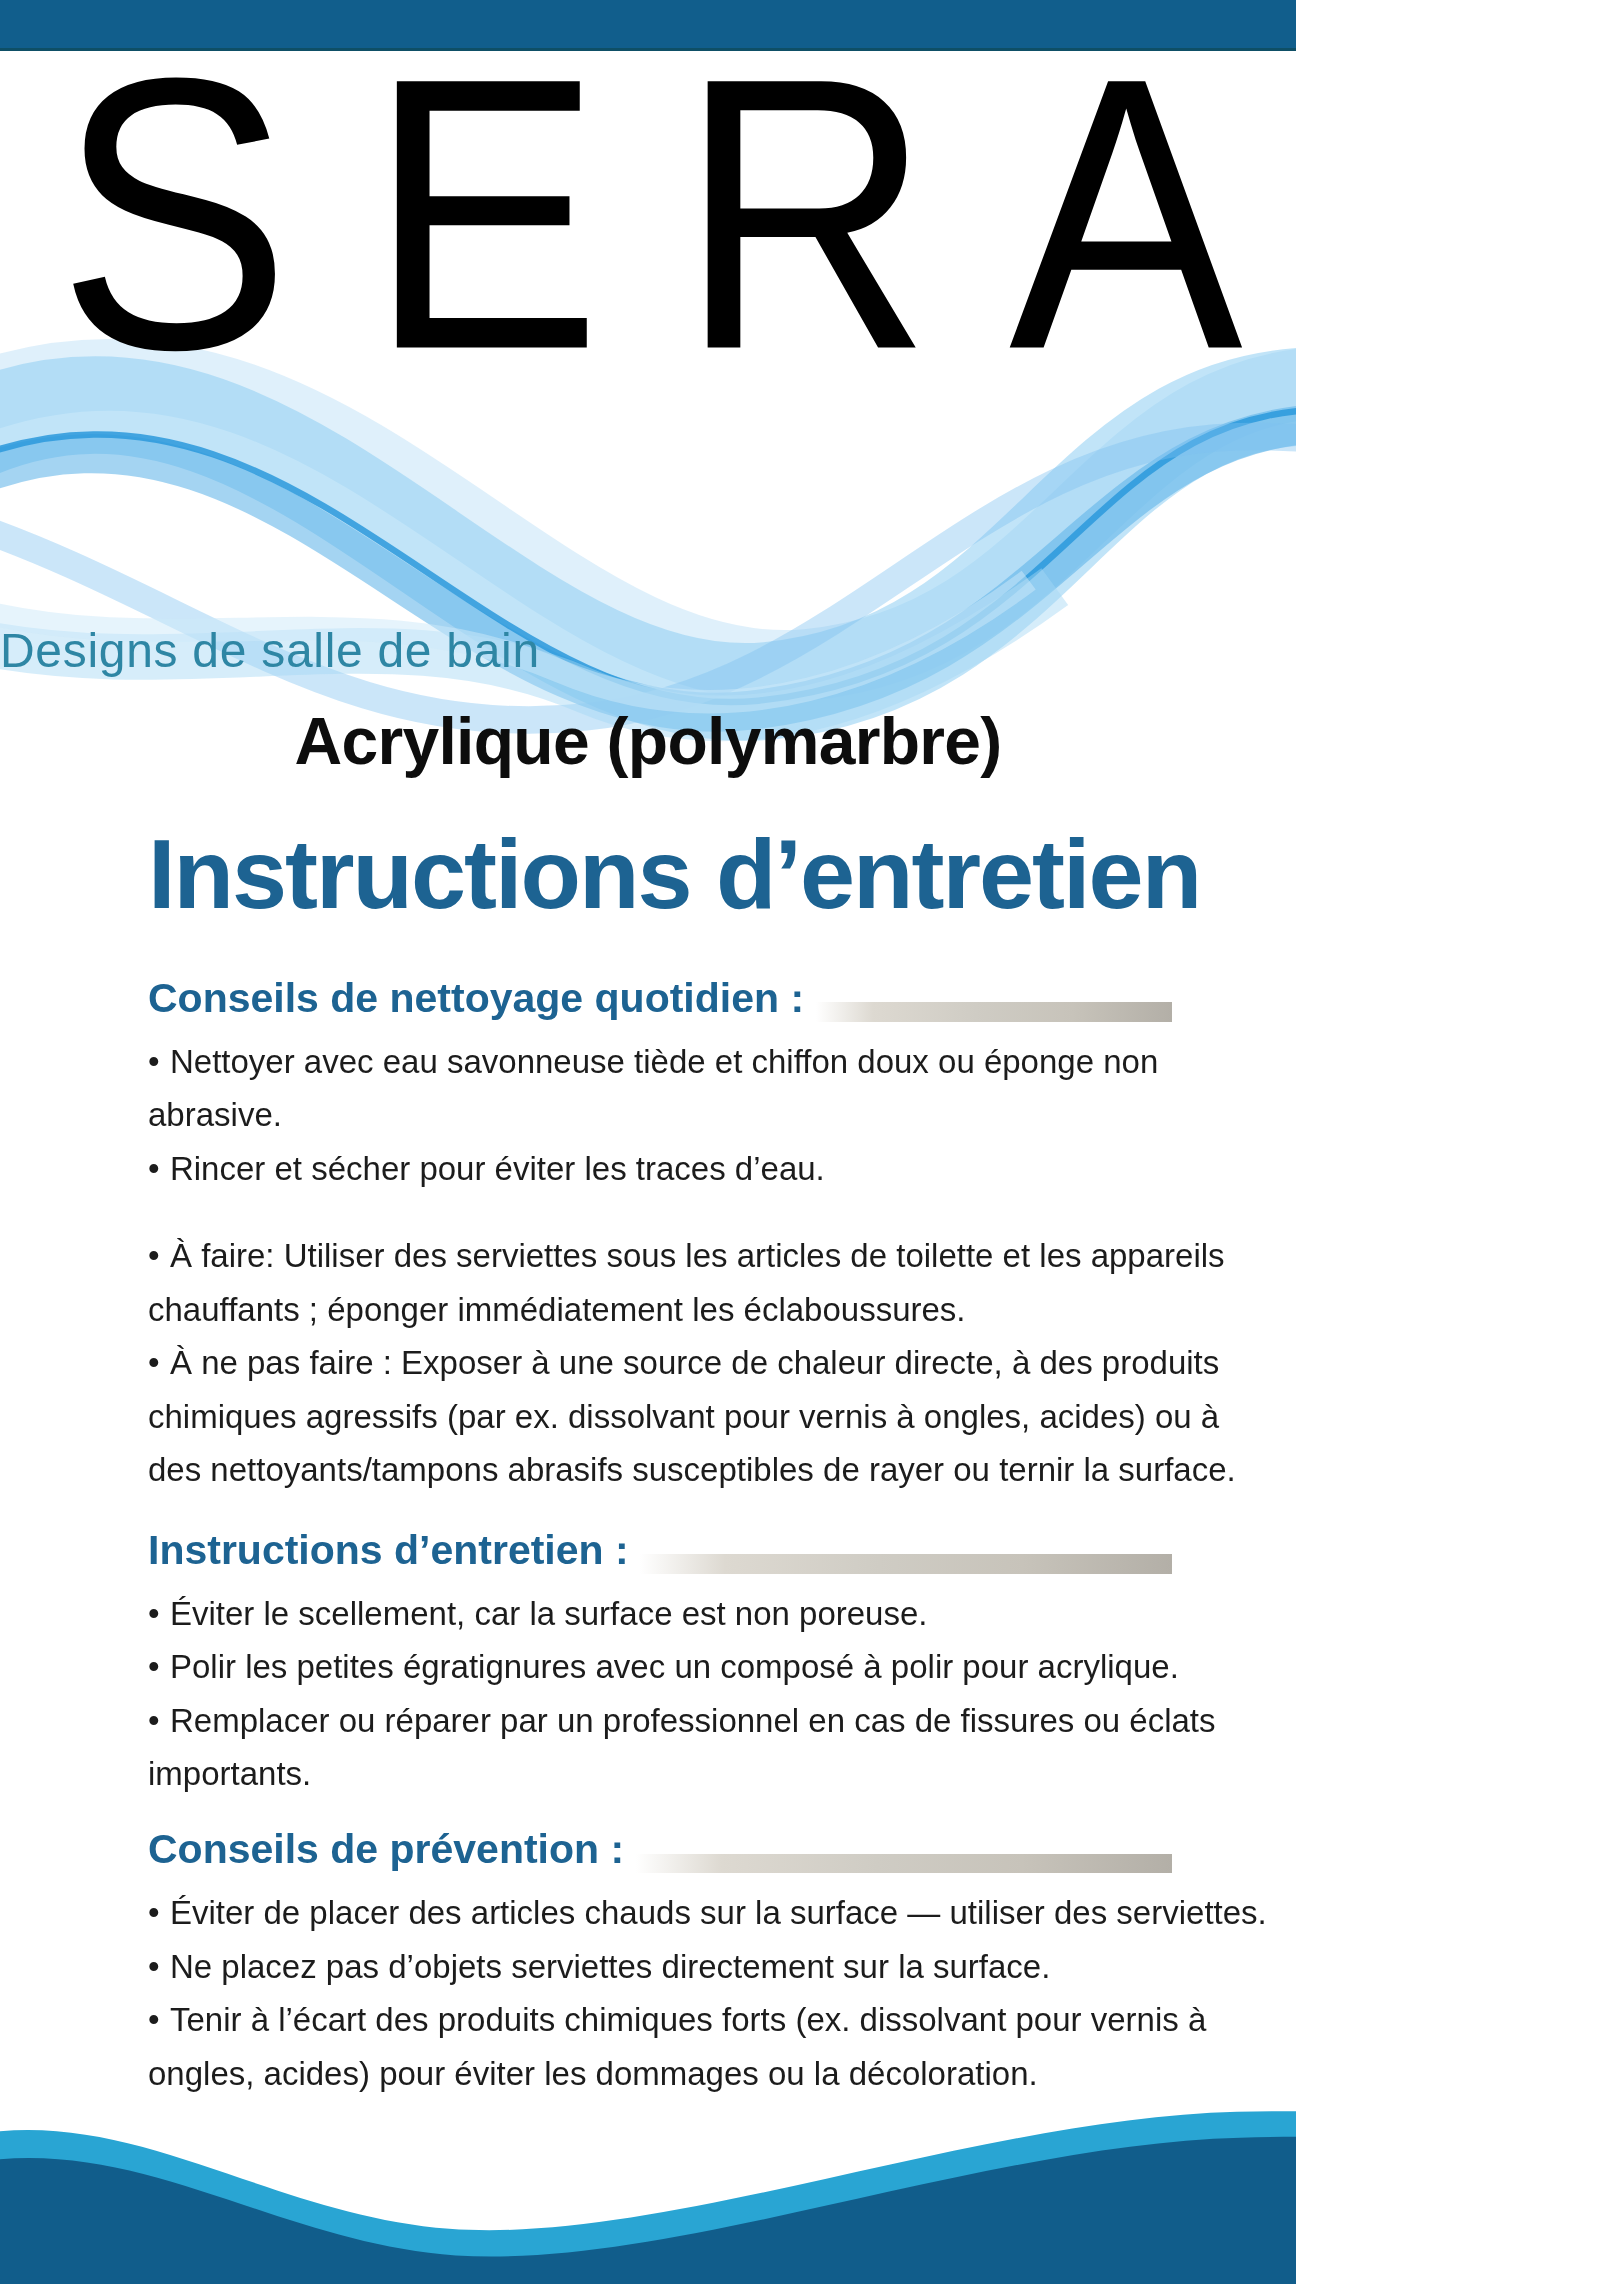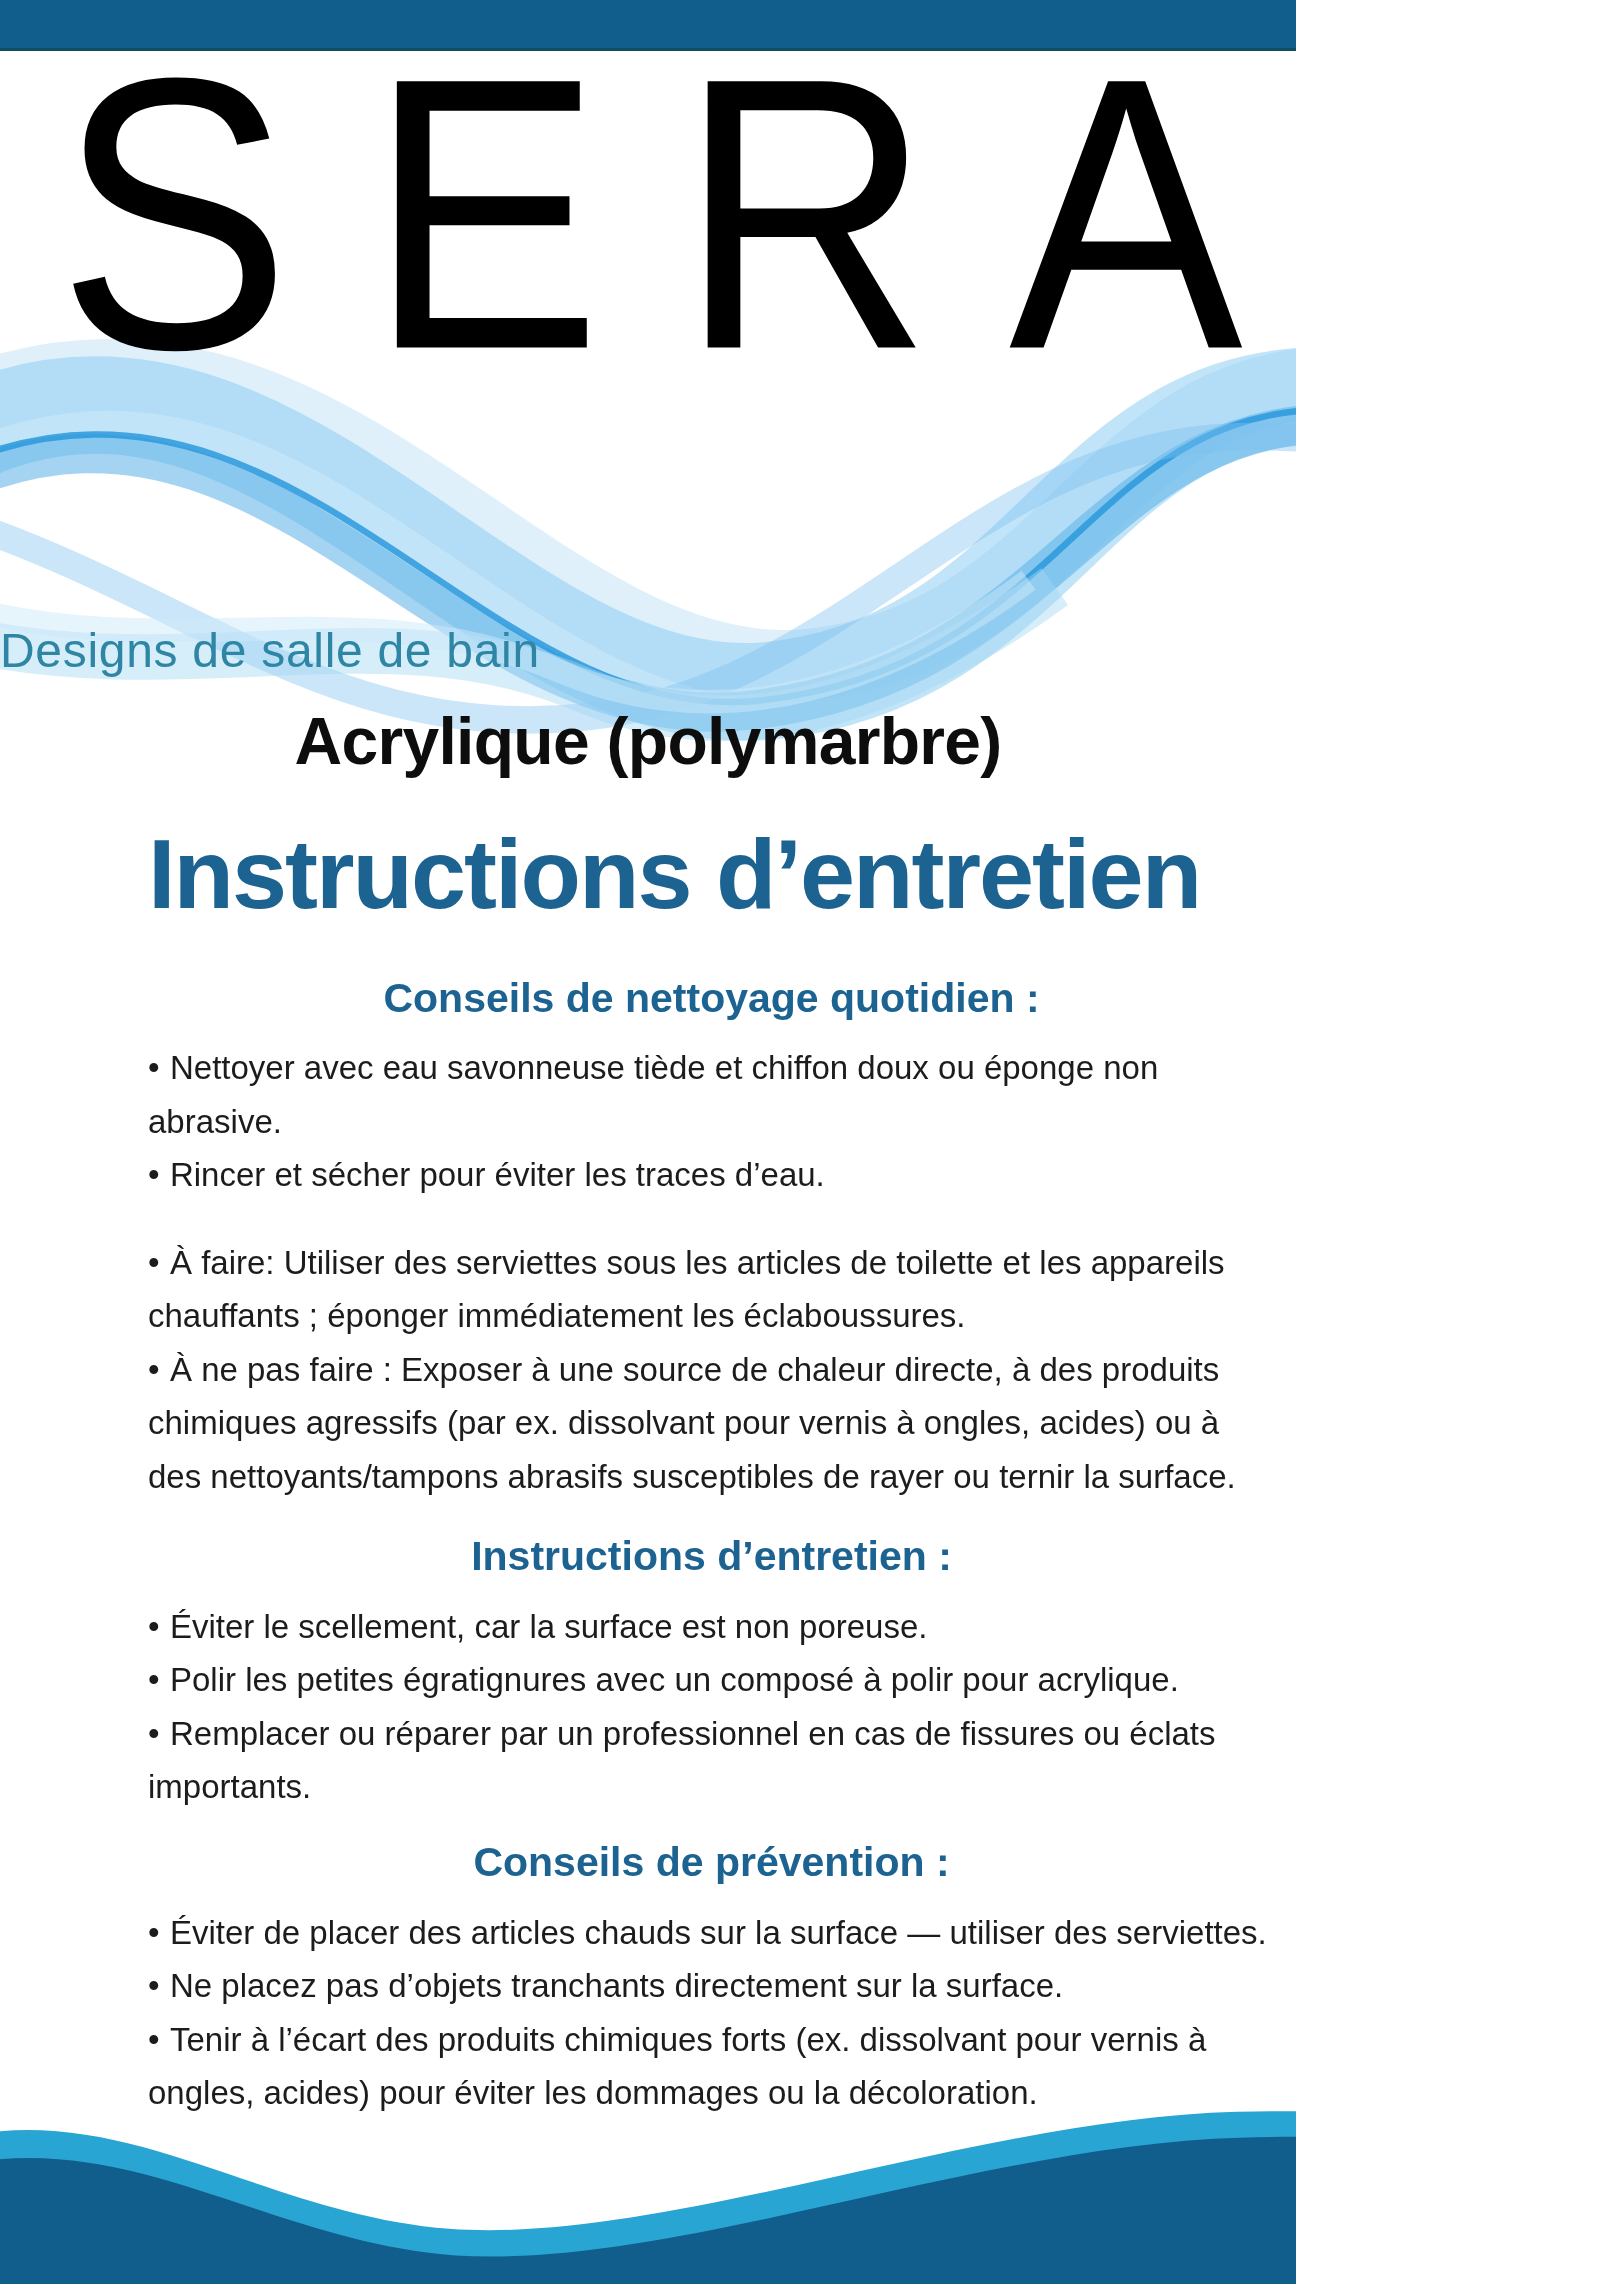--- a/index.html
+++ b/index.html
@@ -71,22 +71,21 @@
     color:#1d6392;
   }
   .section {
     position:relative;
     z-index:3;
     padding-left:148px;
     padding-right:21px;
   }
   .section-head {
     display:flex;
-    align-items:center;
-    flex-direction:column;
+    align-items:flex-end;
   }
   .section-heading {
     white-space:nowrap;
     font-size:41px;
     font-weight:700;
     color:#1d6392;
   }
   .heading-rule {
     flex:1;
     height:19.5px;
@@ -171,21 +170,21 @@
     </div>
   </div>
 
   <div class="section s4">
     <div class="section-head">
       <span class="section-heading">Conseils de prévention :</span>
       <span class="heading-rule"></span>
     </div>
     <div class="bullets">
       <p class="bullet"><span class="marker">•</span><span>Éviter de placer des articles chauds sur la surface — utiliser des serviettes.</span></p>
-      <p class="bullet"><span class="marker">•</span><span>Ne placez pas d’objets tranchants directement sur la surface.</span></p>
+      <p class="bullet"><span class="marker">•</span><span>Ne placez pas d’objets serviettes directement sur la surface.</span></p>
       <p class="bullet"><span class="marker">•</span><span>Tenir à l’écart des produits chimiques forts (ex. dissolvant pour vernis à ongles, acides) pour éviter les dommages ou la décoloration.</span></p>
     </div>
   </div>
 
   <svg class="footer-wave" viewBox="0 0 2482 300" preserveAspectRatio="none">
     <path d="M0,65 C230,45 430,195 690,215 C1020,240 1500,45 1900,35 C2130,30 2330,48 2482,52 L2482,300 L0,300 Z" fill="#29a5d3"></path>
     <path d="M0,108 C240,88 440,238 700,256 C1030,278 1510,85 1905,75 C2140,68 2340,88 2482,92 L2482,300 L0,300 Z" fill="#115d8b"></path>
   </svg>
 
 </div>

